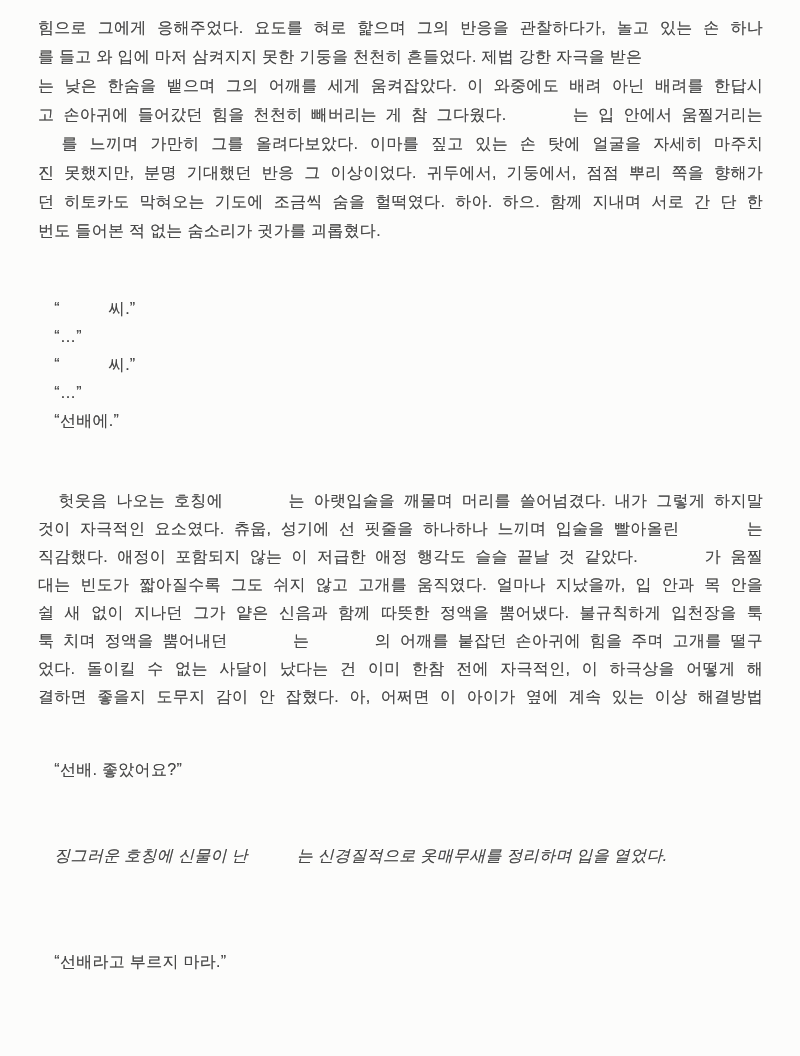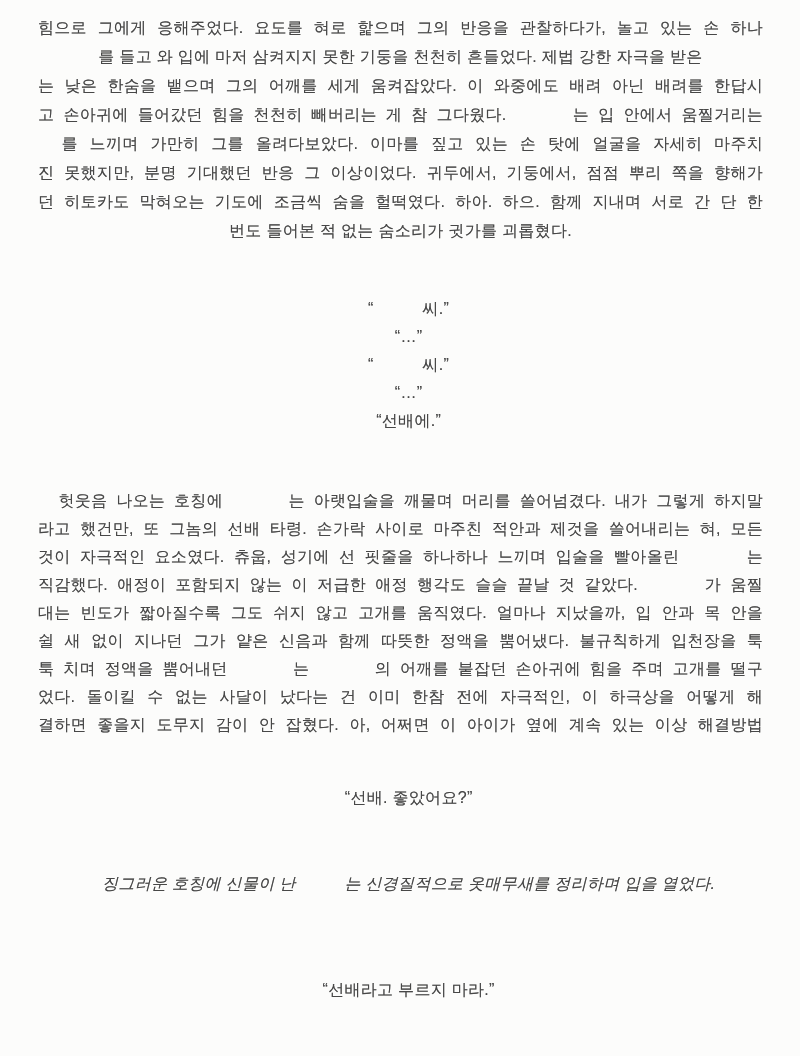--- a/index.html
+++ b/index.html
@@ -18,21 +18,21 @@
     font-family: "Liberation Sans", "DejaVu Sans", sans-serif;
     color: #474747;
     font-size: 16px;
     letter-spacing: 0.3px;
     text-shadow: 0 0 0.6px rgba(80,80,80,0.55);
   }
   .block { margin: 0; }
   .line {
     white-space: normal;
     overflow: hidden;
-    text-align: center;
+    text-align: left;
   }
   .line.justify {
     text-align: justify;
     text-align-last: justify;
   }
   
   .paragraph-1        { margin-top: 13px; }
   .paragraph-1 .line  { line-height: 29px; }
   .dialogue-1         { margin-top: 50px; }
   .dialogue-1 .line   { line-height: 28px; }
@@ -62,21 +62,20 @@
       </div>
       <div class="block dialogue-1">
         <div class="line">　“　　　씨.”</div>
         <div class="line">　“…”</div>
         <div class="line">　“　　　씨.”</div>
         <div class="line">　“…”</div>
         <div class="line">　“선배에.”</div>
       </div>
       <div class="block paragraph-2">
         <div class="line justify">　헛웃음 나오는 호칭에　　　는 아랫입술을 깨물며 머리를 쓸어넘겼다. 내가 그렇게 하지말</div>
-        <div class="line justify">라고 했건만, 또 그놈의 선배 타령. 손가락 사이로 마주친 적안과 제것을 쓸어내리는 혀, 모든</div>
         <div class="line justify">것이 자극적인 요소였다. 츄웁, 성기에 선 핏줄을 하나하나 느끼며 입술을 빨아올린　　　는</div>
         <div class="line justify">직감했다. 애정이 포함되지 않는 이 저급한 애정 행각도 슬슬 끝날 것 같았다.　　　가 움찔</div>
         <div class="line justify">대는 빈도가 짧아질수록 그도 쉬지 않고 고개를 움직였다. 얼마나 지났을까, 입 안과 목 안을</div>
         <div class="line justify">쉴 새 없이 지나던 그가 얕은 신음과 함께 따뜻한 정액을 뿜어냈다. 불규칙하게 입천장을 툭</div>
         <div class="line justify">툭 치며 정액을 뿜어내던　　　는　　　의 어깨를 붙잡던 손아귀에 힘을 주며 고개를 떨구</div>
         <div class="line justify">었다. 돌이킬 수 없는 사달이 났다는 건 이미 한참 전에 자극적인, 이 하극상을 어떻게 해</div>
         <div class="line justify">결하면 좋을지 도무지 감이 안 잡혔다. 아, 어쩌면 이 아이가 옆에 계속 있는 이상 해결방법</div>
       </div>
       <div class="block dialogue-2">
         <div class="line">　“선배. 좋았어요?”</div>

